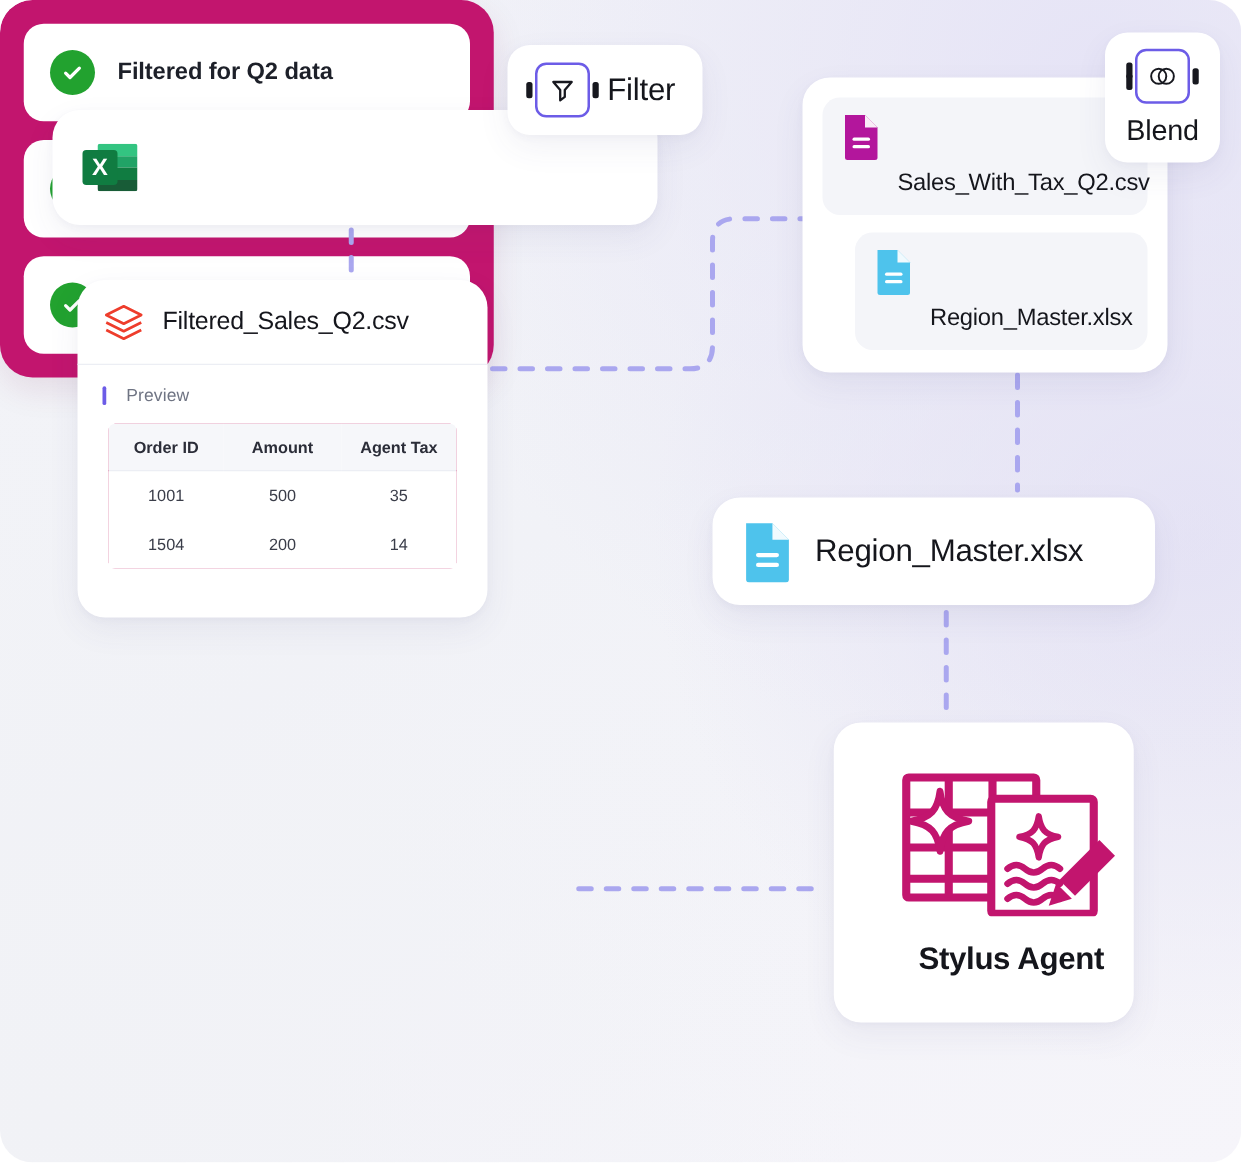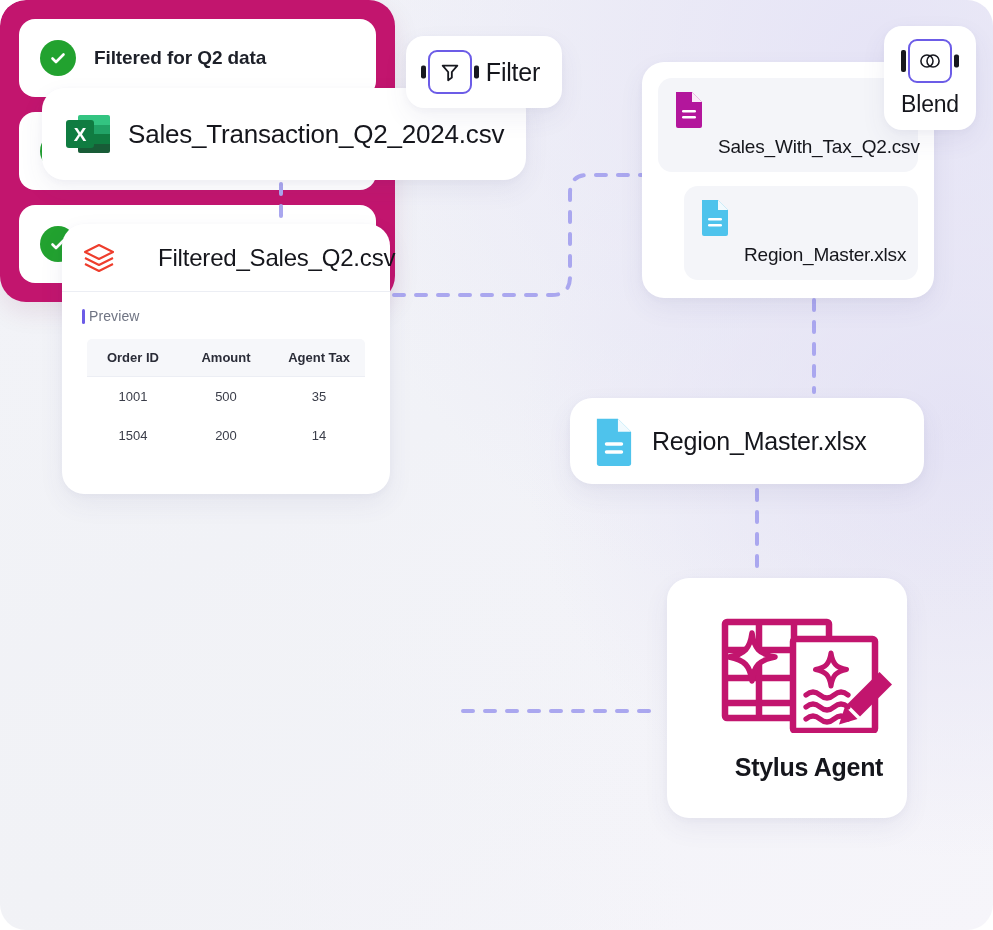--- a/index.html
+++ b/index.html
@@ -160,27 +160,27 @@
     display: flex; flex-direction: column;
   }
   #filtered-head {
     height: 68px;
     display: flex; align-items: center;
     gap: 14px;
     padding-left: 20px;
     border-bottom: 1px solid #eceef4;
   }
   #filtered-head .fname {
-    font-size: 24px; color: #15161c; letter-spacing: -0.2px; white-space: nowrap; margin-left: 28px;
+    font-size: 20px; color: #15161c; letter-spacing: -0.2px; white-space: nowrap;
   }
   .layers-icon { width: 34px; height: 34px; flex: 0 0 34px; }
 
   #filtered-body { padding: 16px 20px 0 20px; }
   .preview-label {
-    display: flex; align-items: center; gap: 4px;
+    display: flex; align-items: center; gap: 16px;
     margin-bottom: 10px;
   }
   .preview-label .bar {
     width: 3px; height: 15px; background: #6c5ce7; border-radius: 2px;
   }
   .preview-label span {
     font-size: 14px; color: #6f7483; letter-spacing: 0.1px;
   }
 
   table.preview {
@@ -318,21 +318,20 @@
   <div class="card" id="source-card">
     <span class="excel-icon">
       <span class="sheet">
         <i class="s1"></i>
           <i class="s2"></i>
           <i class="s3"></i>
           <i class="s4"></i>
       </span>
       <span class="x">X</span>
     </span>
-    <div class="fname">Sales_Transaction_Q2_2024.csv</div>
   </div>
 
   <div class="card" id="blend-node">
     <span class="node-glyph">
       <span class="nub l1"></span>
         <span class="nub l2"></span>
         <span class="nub r"></span>
       <svg width="26" height="18" viewBox="0 0 30 20" fill="none" stroke="#17181f" stroke-width="1.8">
         <circle cx="11.5" cy="10" r="7"></circle>
         <circle cx="18.5" cy="10" r="7"></circle>

